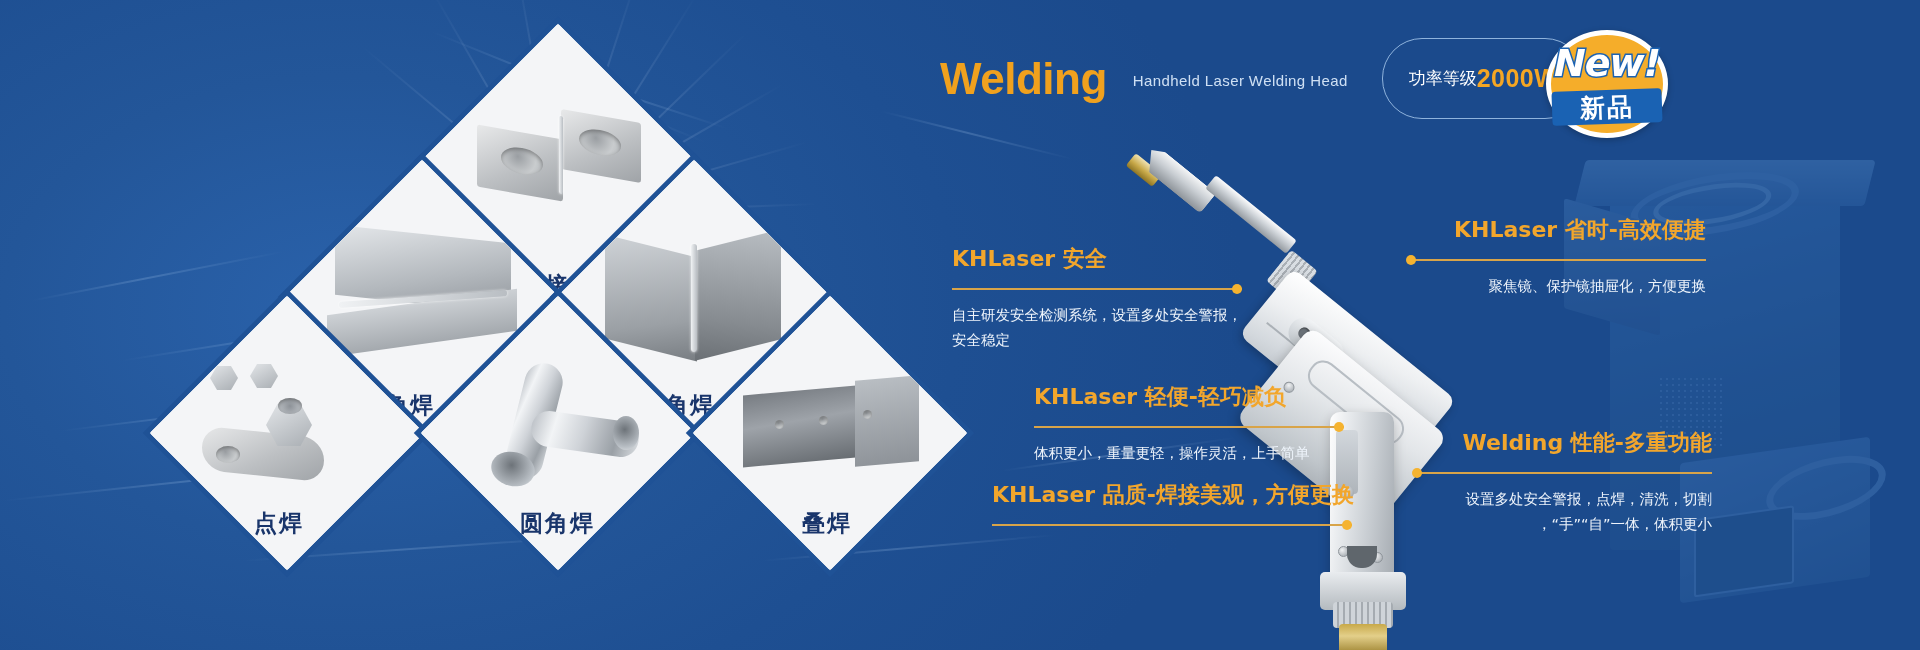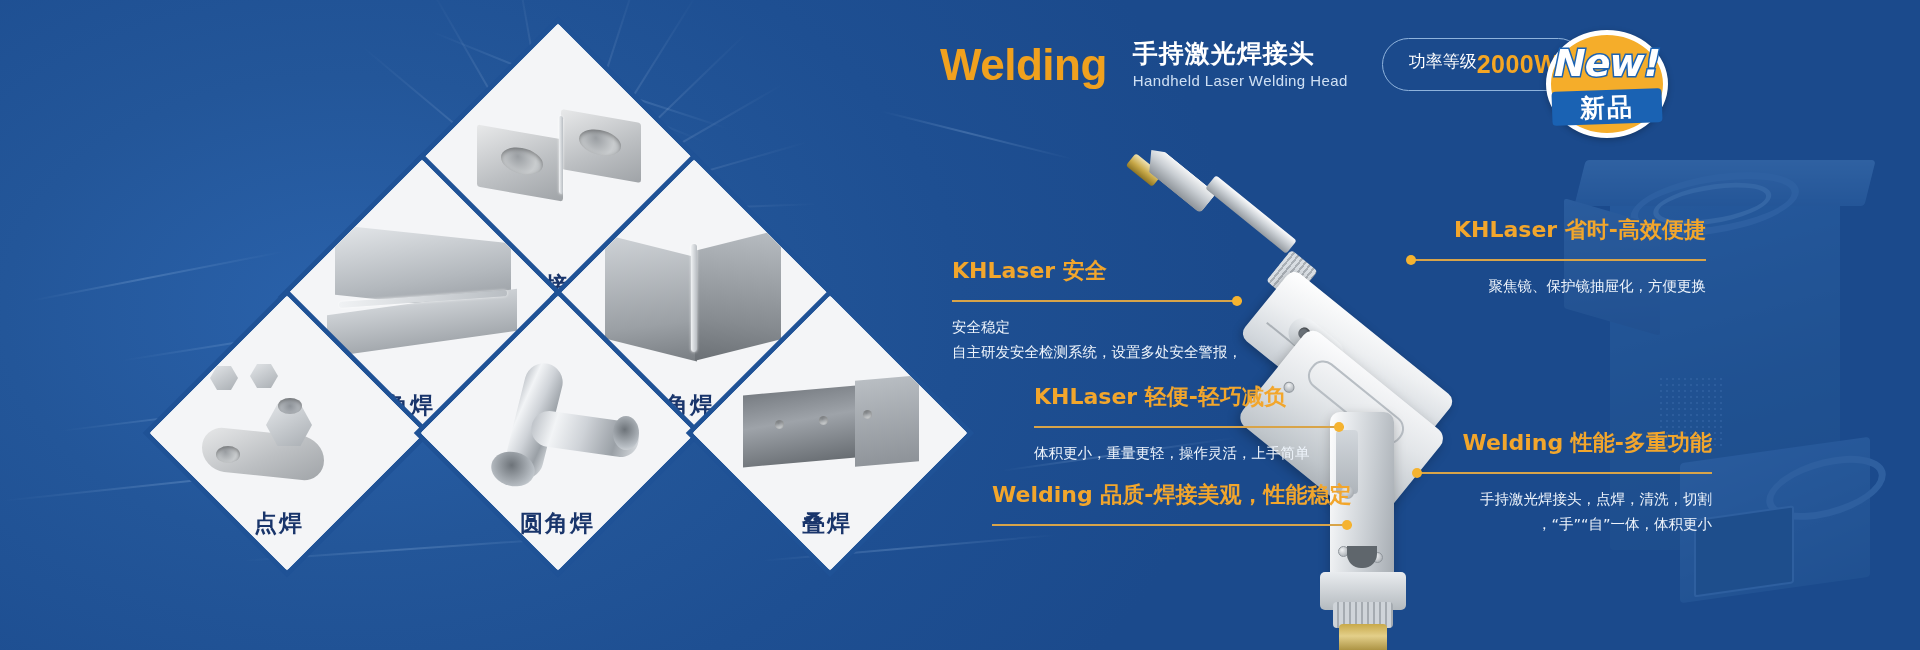--- a/index.html
+++ b/index.html
@@ -86,22 +86,22 @@
   .head{position:absolute;left:940px;top:38px;display:flex;align-items:center;gap:26px;}
   .brand{
     font-size:44px;font-weight:700;color:#f0a11e;letter-spacing:-.5px;
     font-family:"Liberation Sans","DejaVu Sans",sans-serif;
   }
   .head-cn{color:#ffffff;font-size:25px;font-weight:700;letter-spacing:1px;line-height:1.15;
     font-family:"DejaVu Sans","Liberation Sans",sans-serif;}
   .head-en{color:#cfe0f4;font-size:15px;font-weight:400;letter-spacing:.4px;margin-top:4px;
     font-family:"Liberation Sans","DejaVu Sans",sans-serif;}
   .power-pill{
-    display:flex;align-items:flex-start;
-    border:1.5px solid #8fb3dc;border-radius:40px;padding:11px 26px;margin-left:8px;
+    display:flex;align-items:center;
+    border:1.5px solid #8fb3dc;border-radius:40px;padding:25px 26px;margin-left:8px;
   }
   .power-label{color:#ffffff;font-size:17px;font-family:"DejaVu Sans","Liberation Sans",sans-serif;}
   .power-value{color:#f5a623;font-size:25px;font-weight:700;letter-spacing:.5px;}
 
   .new-badge{
     position:absolute;left:1546px;top:30px;width:122px;height:108px;
   }
   .nb-circle{
     position:absolute;inset:0;border-radius:50%;
     background:#f5ad2a;border:5px solid #ffffff;
@@ -286,21 +286,20 @@
           <div class="hole" style="left:128px;top:52px;width:9px;height:9px;"></div>
         </div>
       </div>
     </div>
     <div class="dia-label" style="left:614px;top:466px;">叠焊</div>
   </div>
 
   <div class="head">
     <div class="brand">Welding</div>
     <div>
-      <div class="head-cn">手持激光焊接头</div>
       <div class="head-en">Handheld Laser Welding Head</div>
     </div>
     <div class="power-pill">
       <span class="power-label">功率等级</span>
       <span class="power-value">2000W</span>
     </div>
   </div>
 
   <div class="new-badge">
     <div class="nb-circle"></div>
@@ -330,28 +329,28 @@
       <div class="g-handle-btn"></div>
       <div class="g-screw" style="left:8px;top:134px;"></div>
       <div class="g-screw" style="left:42px;top:140px;"></div>
     </div>
     <div class="g-trigger"></div>
     <div class="g-part g-base"></div>
     <div class="g-part g-ring"></div>
     <div class="g-part g-bottom"></div>
   </div>
 
-  <div class="feat" style="left:952px;top:256px;width:290px;">
+  <div class="feat" style="left:952px;top:244px;width:290px;">
     <div class="feat-title">KHLaser 安全</div>
     <div class="feat-rule dot-right">
       <span class="line"></span>
         <span class="dot"></span>
     </div>
+    <div class="feat-desc">自主研发安全检测系统，设置多处安全警报，</div>
     <div class="feat-desc">安全稳定</div>
-    <div class="feat-desc">自主研发安全检测系统，设置多处安全警报，</div>
   </div>
 
   <div class="feat align-right" style="left:1406px;top:215px;width:300px;">
     <div class="feat-title">KHLaser 省时-高效便捷</div>
     <div class="feat-rule dot-left">
       <span class="line" style="left:8px;"></span>
         <span class="dot"></span>
     </div>
     <div class="feat-desc">聚焦镜、保护镜抽屉化，方便更换</div>
   </div>
@@ -364,25 +363,25 @@
     </div>
     <div class="feat-desc">体积更小，重量更轻，操作灵活，上手简单</div>
   </div>
 
   <div class="feat align-right" style="left:1412px;top:428px;width:300px;">
     <div class="feat-title">Welding 性能-多重功能</div>
     <div class="feat-rule dot-left">
       <span class="line" style="left:8px;"></span>
         <span class="dot"></span>
     </div>
-    <div class="feat-desc">手持激光焊接头，点焊，清洗，切割</div>
+    <div class="feat-desc">设置多处安全警报，点焊，清洗，切割</div>
     <div class="feat-desc">，“手”“自”一体，体积更小</div>
   </div>
 
   <div class="feat" style="left:992px;top:480px;width:360px;">
-    <div class="feat-title">Welding 品质-焊接美观，性能稳定</div>
+    <div class="feat-title">KHLaser 品质-焊接美观，方便更换</div>
     <div class="feat-rule dot-right">
       <span class="line"></span>
         <span class="dot"></span>
     </div>
   </div>
 
 </div>
 
 </body></html>

